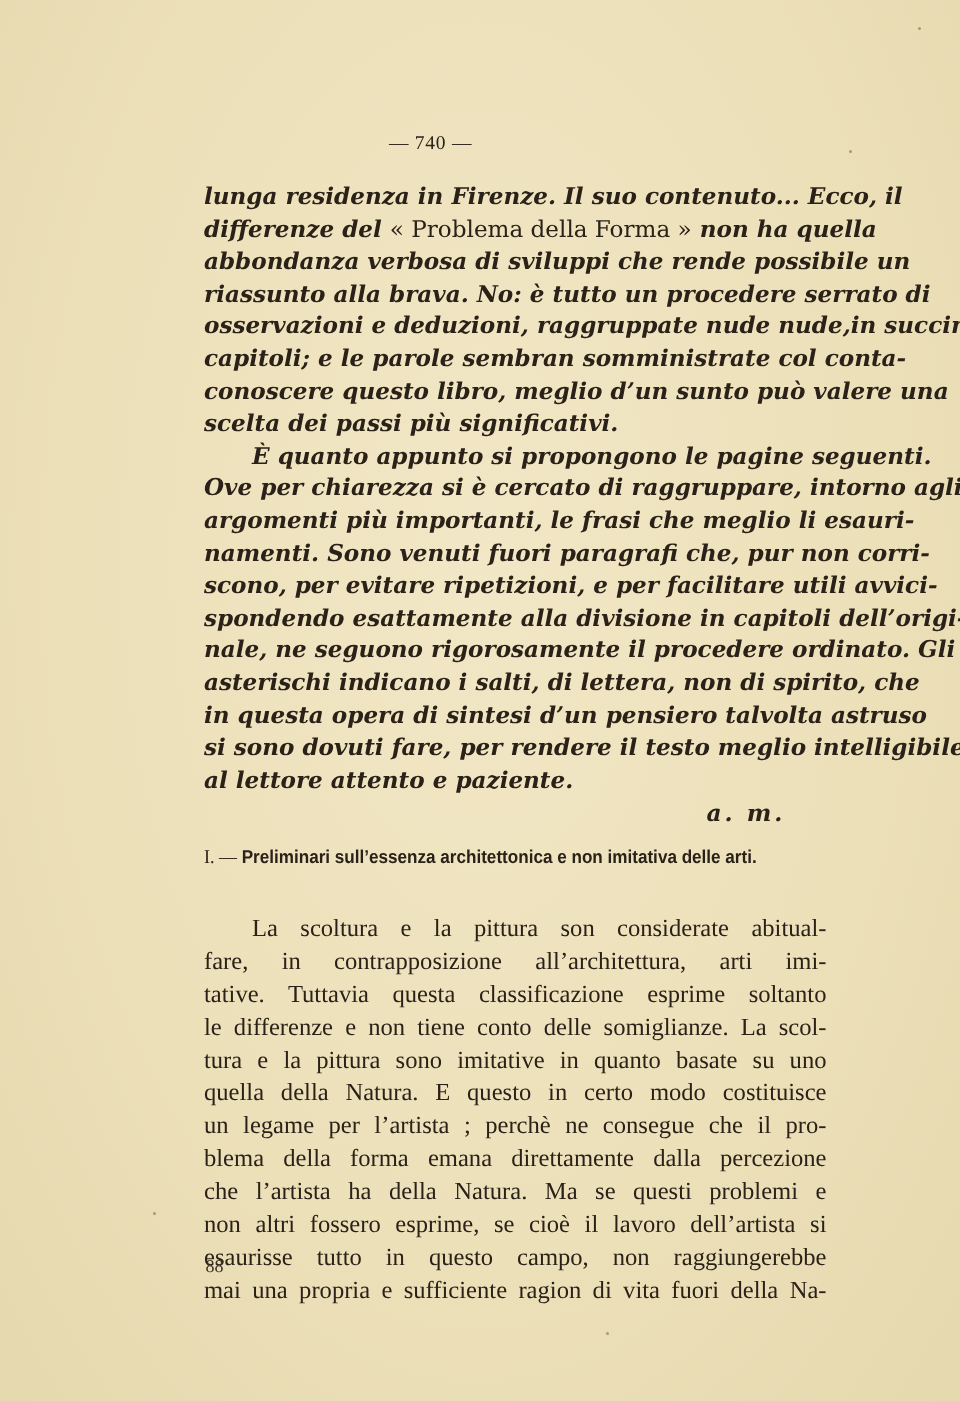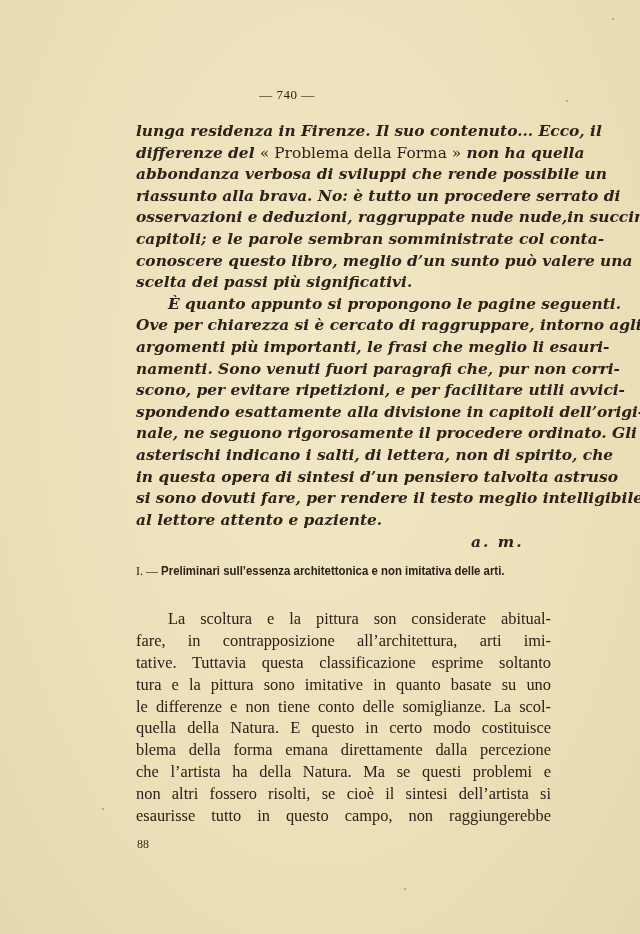--- a/index.html
+++ b/index.html
@@ -80,27 +80,29 @@
 
   <div class="section-heading">
     <span class="numeral">I. —</span>
     <span class="title">Preliminari sull’essenza architettonica e non imitativa delle arti.</span>
   </div>
 
   <div class="block body-text">
     <span class="line indent">La scoltura e la pittura son considerate abitual-</span>
     <span class="line">fare, in contrapposizione all’architettura, arti imi-</span>
     <span class="line">tative. Tuttavia questa classificazione esprime soltanto</span>
+    <span class="line">le differenze e non tiene conto delle somiglianze. La scol-</span>
     <span class="line">tura e la pittura sono imitative in quanto basate su uno</span>
-    <span class="line">le differenze e non tiene conto delle somiglianze. La scol-</span>
     <span class="line">quella della Natura. E questo in certo modo costituisce</span>
+    <span class="line">un legame per l’artista ; perchè ne consegue che il pro-</span>
     <span class="line">blema della forma emana direttamente dalla percezione</span>
     <span class="line">che l’artista ha della Natura. Ma se questi problemi e</span>
-    <span class="line">non altri fossero risolti, se cioè il sintesi dell’artista si</span>
+    <span class="line">non altri fossero esprime, se cioè il lavoro dell’artista si</span>
     <span class="line">esaurisse tutto in questo campo, non raggiungerebbe</span>
+    <span class="line">mai una propria e sufficiente ragion di vita fuori della Na-</span>
   </div>
 
   <div class="folio">88</div>
 
   <span class="speck" style="left:612px;top:18px;"></span>
   <span class="speck" style="left:566px;top:100px;"></span>
   <span class="speck" style="left:102px;top:808px;"></span>
   <span class="speck" style="left:404px;top:888px;"></span>
 </div>
 

